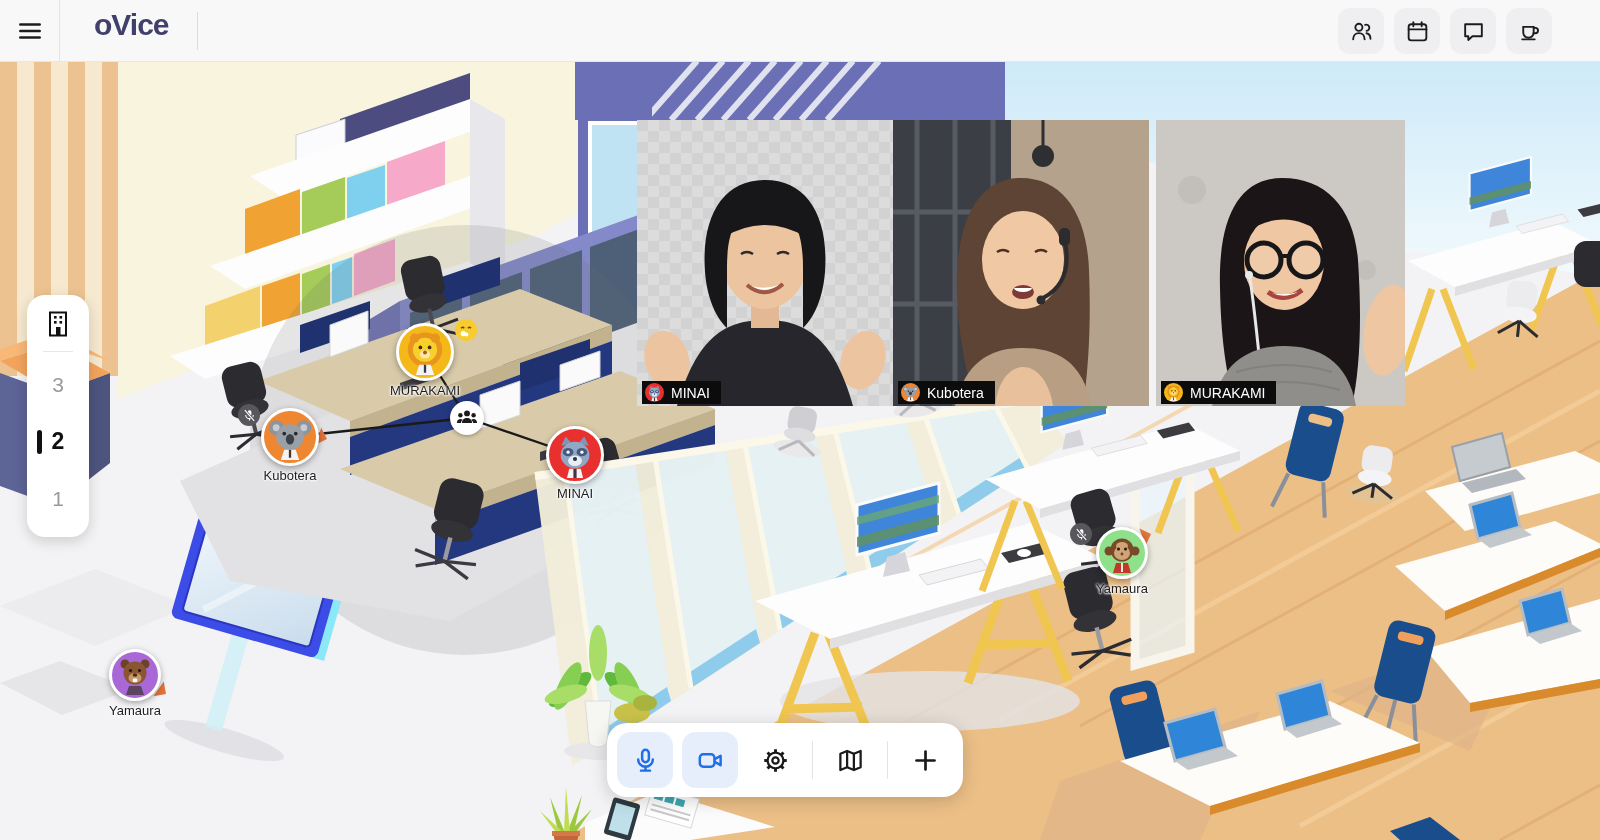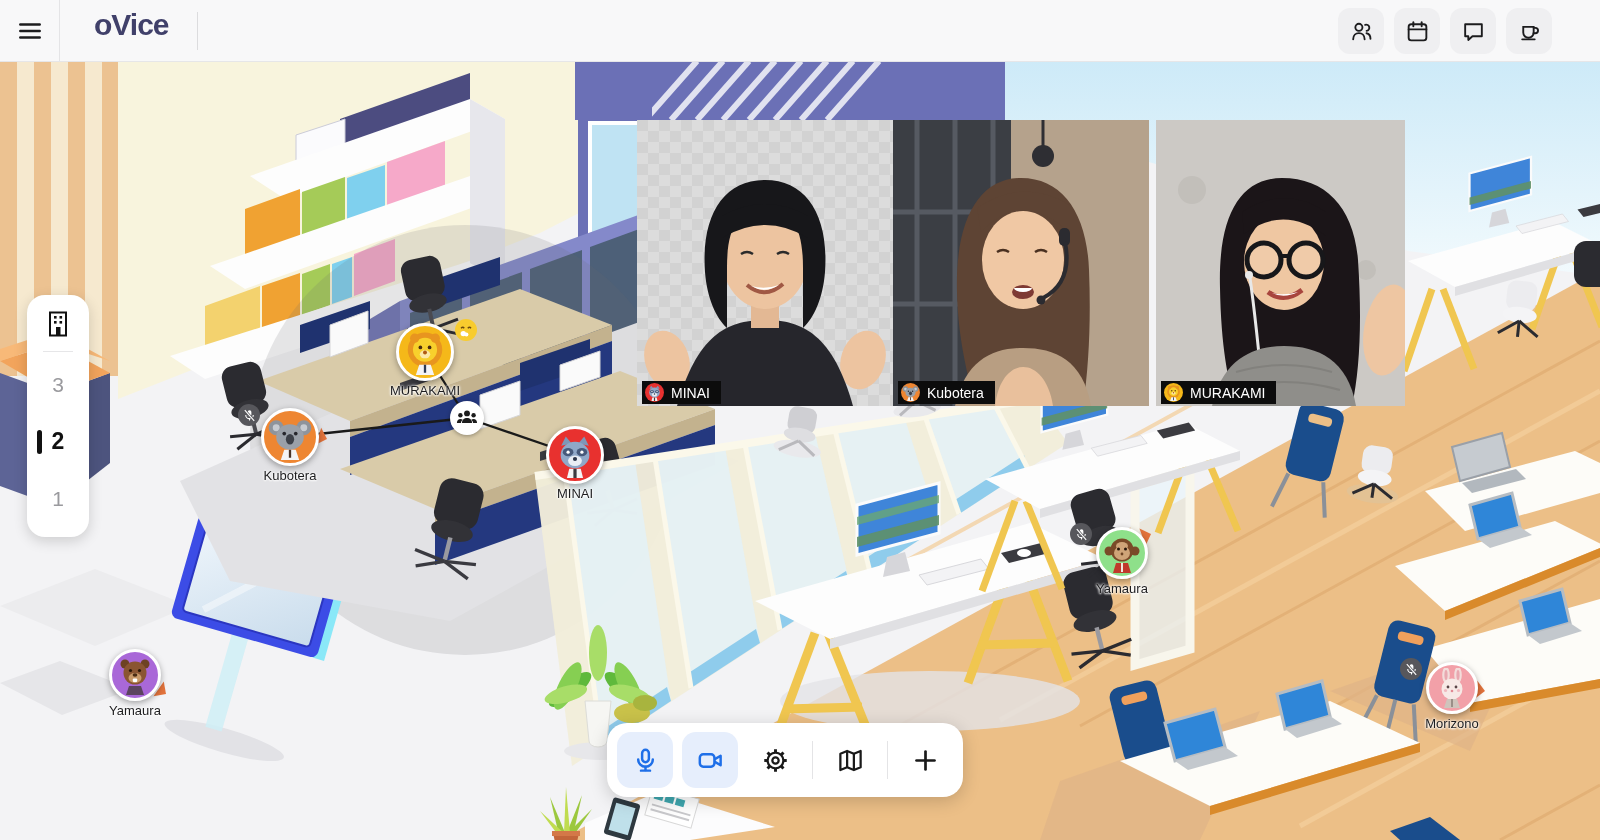--- a/index.html
+++ b/index.html
@@ -826,34 +826,20 @@
       </div>
   <div class="p-badge bl">
         <svg width="15" height="15">
           <use href="#ic-micoff"></use>
         </svg>
       </div>
   <div class="p-label">Yamaura</div>
 </div>
 
 
-<div class="p sm" style="left:1392px;top:662px">
-  <div class="pointer" style="left:84px;top:20px;border-left-color:#e2733c;transform:rotate(8deg)"></div>
-  <div class="p-circle" style="background:#f2a0a8">
-        <svg width="40" height="40">
-          <use href="#af-rabbit"></use>
-        </svg>
-      </div>
-  <div class="p-badge bl">
-        <svg width="15" height="15">
-          <use href="#ic-micoff"></use>
-        </svg>
-      </div>
-  <div class="p-label">Morizono</div>
-</div>
 
 <div class="hub">
   <svg width="22" height="22" viewBox="0 0 24 24" fill="#1c1c1c">
     <circle cx="12" cy="7" r="3.2"></circle>
         <path d="M6.5,17.5 c0-3.4 2.4-5.4 5.5-5.4 s5.5,2 5.5,5.4 Z"></path>
     <circle cx="4.8" cy="9" r="2.4"></circle>
         <path d="M1,17.5 c0-2.8 1.7-4.4 3.8-4.4 1,0 1.9,0.3 2.6,0.9 -1.3,1 -2,2.4 -2,3.5 Z"></path>
     <circle cx="19.2" cy="9" r="2.4"></circle>
         <path d="M23,17.5 c0-2.8-1.7-4.4-3.8-4.4 -1,0-1.9,0.3-2.6,0.9 1.3,1 2,2.4 2,3.5 Z"></path>
   </svg>

